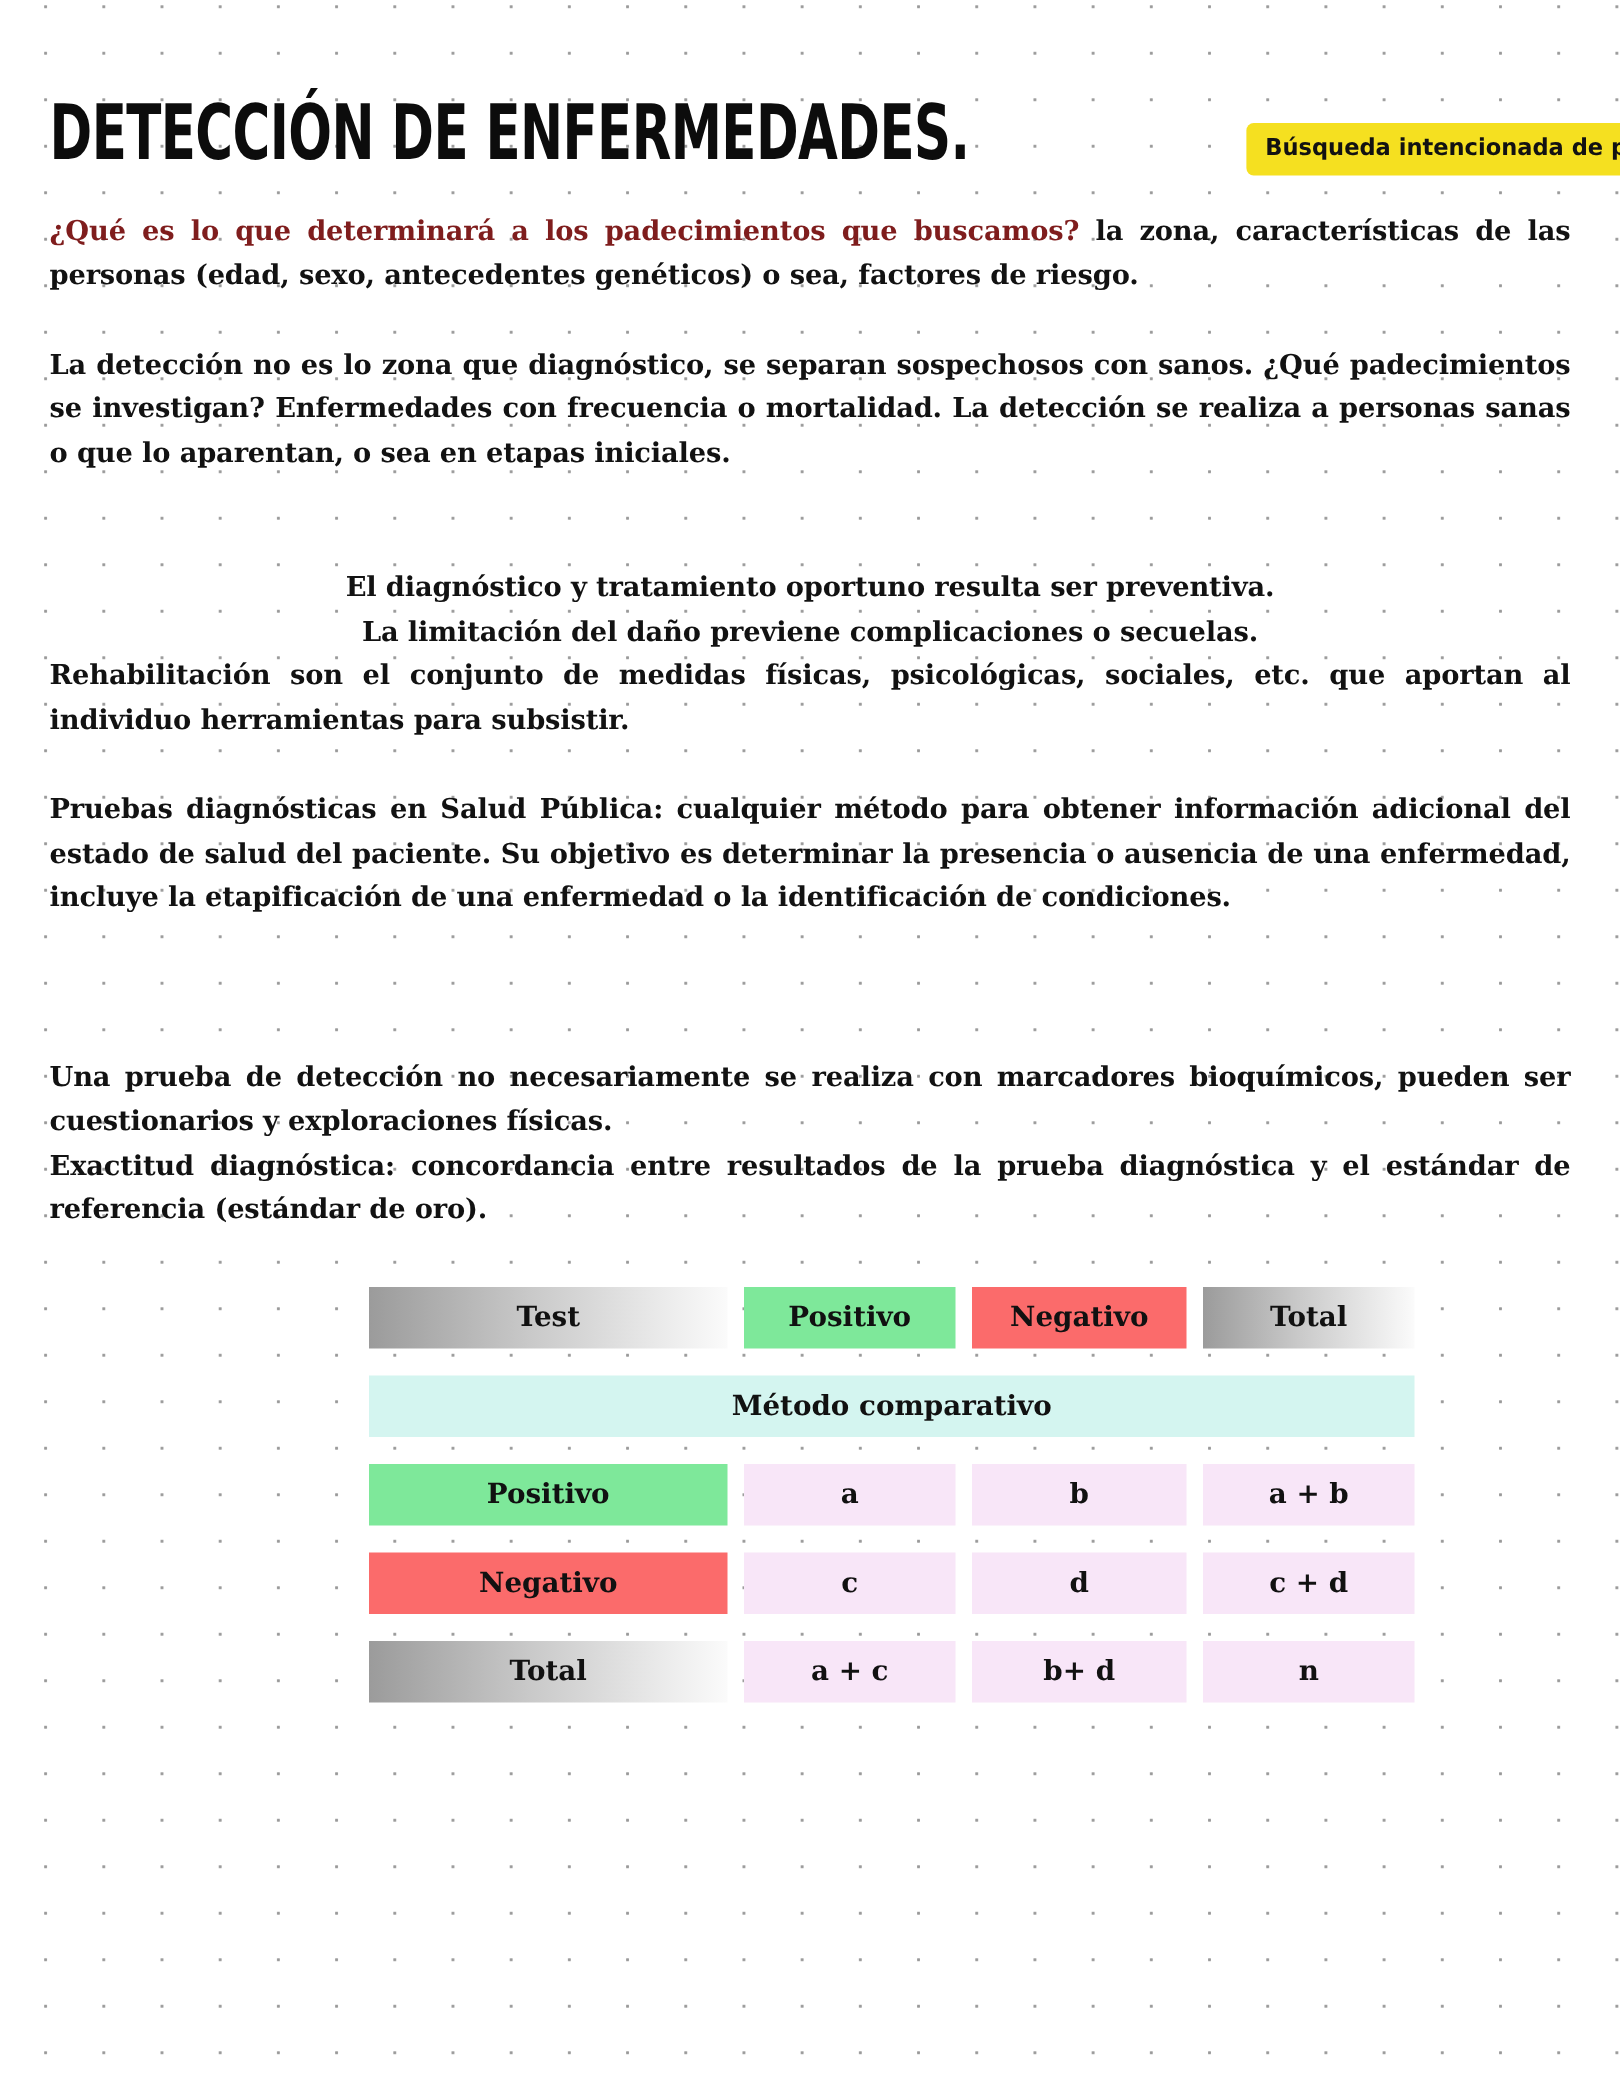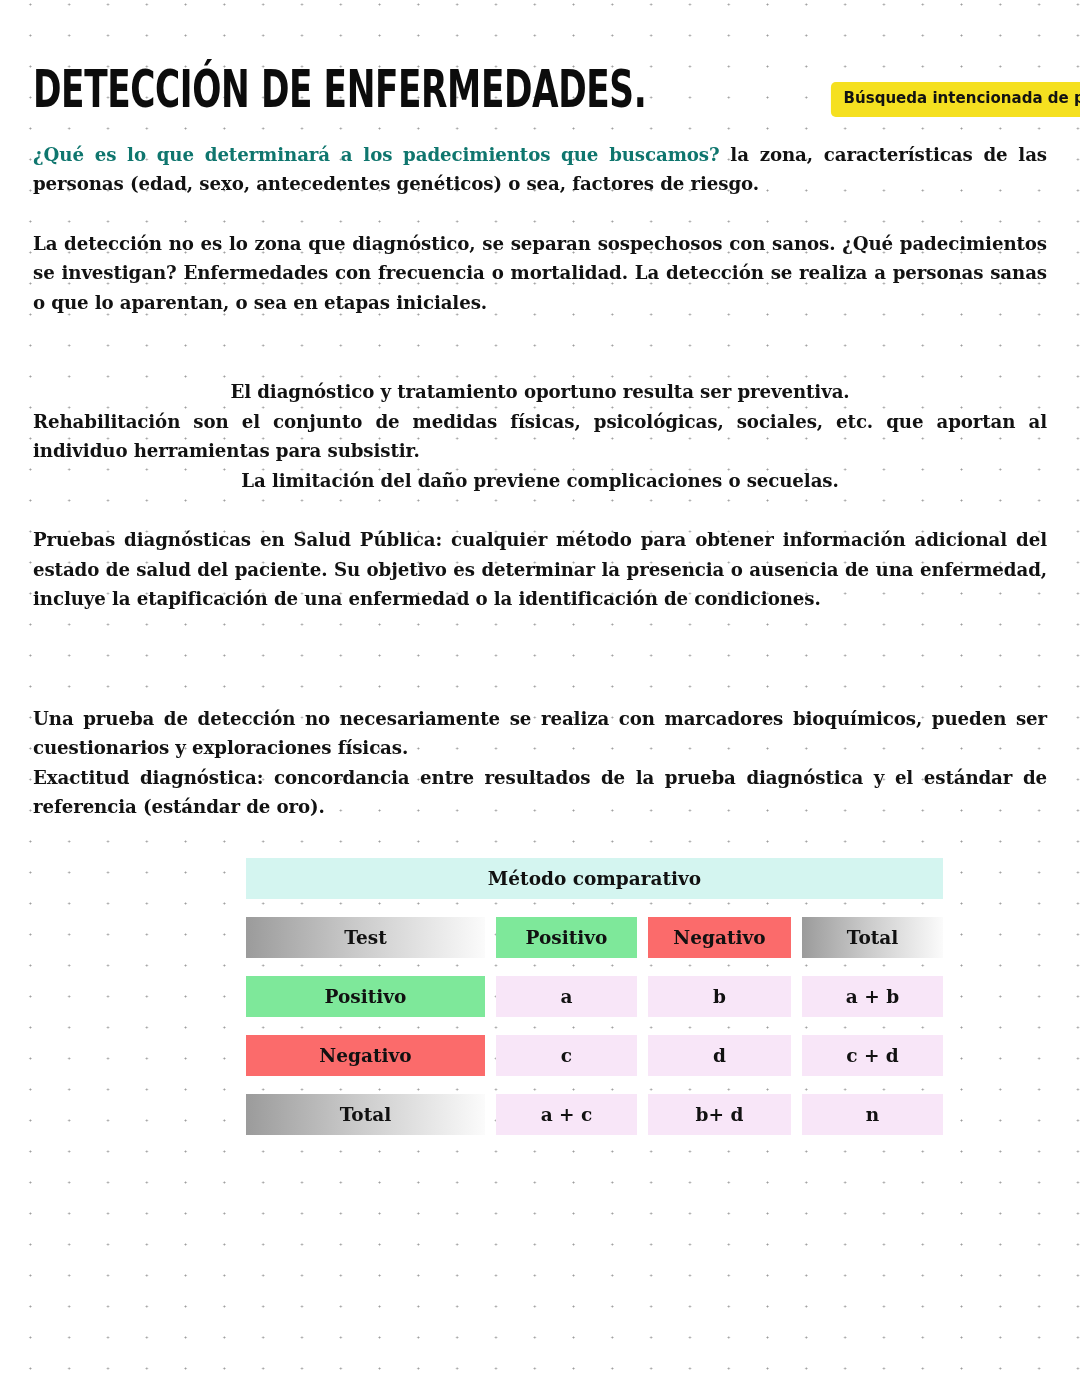--- a/index.html
+++ b/index.html
@@ -73,21 +73,21 @@
   .para {
     font-size: 18.2px;
     line-height: 29.5px;
     color: #121212;
     text-align: justify;
     margin: 0;
     font-weight: 600;
     letter-spacing: -0.1px;
   }
   .para.loose { text-align: center; }
-  .lead-q { color: #0f766e; }
+  .lead-q { color: #7f1d1d; }
 
   .gap-sm { height: 17px; }
   .gap-md { height: 30px; }
   .gap-lg { height: 60px; }
 
   
   .table-wrap {
     margin-top: 36px;
     padding-left: 202px;
     padding-right: 155px;
@@ -150,22 +150,22 @@
   <div class="gap-md"></div>
 
   <p class="para">La detección no es lo zona que diagnóstico, se separan sospechosos con sanos. ¿Qué padecimientos se investigan? Enfermedades con frecuencia o mortalidad. La detección se realiza a personas sanas o que lo aparentan, o sea en etapas iniciales.</p>
 
   <div class="gap-md"></div>
 
 
   <div class="gap-md"></div>
 
   <p class="para loose">El diagnóstico y tratamiento oportuno resulta ser preventiva.</p>
+  <p class="para loose">La limitación del daño previene complicaciones o secuelas.</p>
   <p class="para">Rehabilitación son el conjunto de medidas físicas, psicológicas, sociales, etc. que aportan al individuo herramientas para subsistir.</p>
-  <p class="para loose">La limitación del daño previene complicaciones o secuelas.</p>
 
   <div class="gap-md"></div>
 
   <p class="para">Pruebas diagnósticas en Salud Pública: cualquier método para obtener información adicional del estado de salud del paciente. Su objetivo es determinar la presencia o ausencia de una enfermedad, incluye la etapificación de una enfermedad o la identificación de condiciones.</p>
 
   <div class="gap-lg"></div>
 
 
   <div class="gap-md"></div>
 
@@ -175,29 +175,29 @@
   <div class="table-wrap">
     <table class="tbl">
       <colgroup>
         <col class="col-a">
           <col class="col-b">
           <col class="col-c">
           <col class="col-d">
       </colgroup>
       <tbody>
         <tr>
-          <td class="c-title" colspan="4">Método comparativo</td>
-        </tr>
-        <tr>
           <td class="c-grad">Test</td>
           <td class="c-green">Positivo</td>
           <td class="c-red">Negativo</td>
           <td class="c-grad">Total</td>
         </tr>
         <tr>
+          <td class="c-title" colspan="4">Método comparativo</td>
+        </tr>
+        <tr>
           <td class="c-green">Positivo</td>
           <td class="c-pink">a</td>
           <td class="c-pink">b</td>
           <td class="c-pink">a + b</td>
         </tr>
         <tr>
           <td class="c-red">Negativo</td>
           <td class="c-pink">c</td>
           <td class="c-pink">d</td>
           <td class="c-pink">c + d</td>

